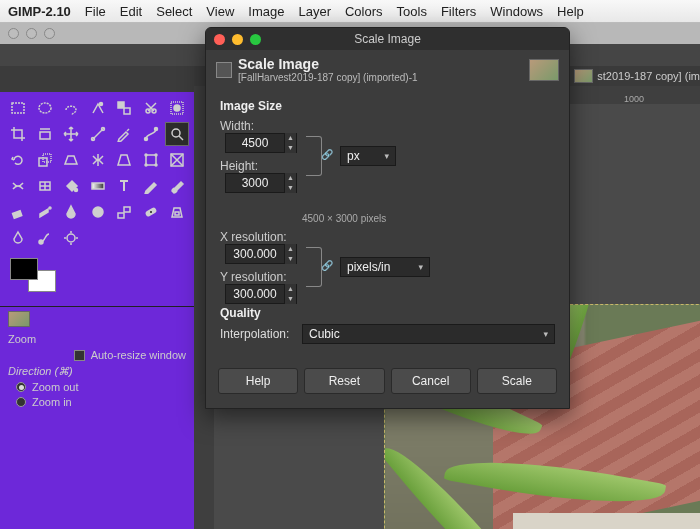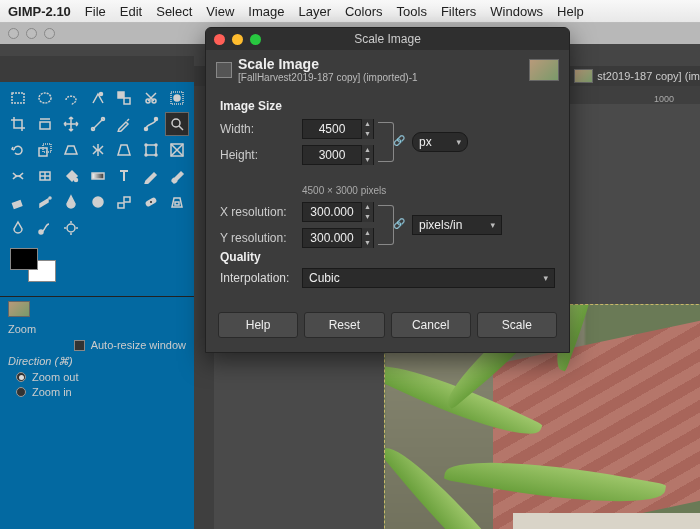--- a/index.html
+++ b/index.html
@@ -9,21 +9,21 @@
 .menubar { height: 22px; background: linear-gradient(#f8f8f8,#e8e8e8); display: flex; align-items: center; padding: 11px 8px; font-size: 13px; color: #222; border-bottom: 1px solid #bbb; position: relative; z-index: 3; }
 .menubar .app-name { font-weight: 600; margin-right: 14px; }
 .menubar .menu-item { margin-right: 14px; cursor: default; }
 
 
 .gimp-window { position: absolute; top: 22px; left: 0; right: 0; bottom: 0; background: #454545; }
 .gimp-titlebar { height: 22px; background: #b8b8b8; display: flex; align-items: center; padding-left: 8px; gap: 7px; }
 .traffic-dot { width: 11px; height: 11px; border-radius: 50%; background: #bdbdbd; border: 1px solid #888; }
 
 
-.toolbox { position: absolute; left: 0; top: 34px; width: 194px; bottom: 0; background: #0369a1; z-index: 1; }
+.toolbox { position: absolute; left: 0; top: 44px; width: 194px; bottom: 0; background: #6d28d9; z-index: 1; }
 .toolbox-header { height: 26px; background: #3b3b3b; }
 .tool-grid { display: grid; grid-template-columns: repeat(7, 1fr); gap: 2px; padding: 4px 4px 4px 6px; }
 .tool-cell { width: 24px; height: 24px; display: flex; align-items: center; justify-content: center; color: #cfcfcf; cursor: pointer; }
 .tool-cell.selected { background: #2c2c2c; border: 1px solid #6b6b6b; }
 .tool-cell svg { width: 16px; height: 16px; stroke: #cfcfcf; fill: none; stroke-width: 1.5; }
 .color-swatches { position: relative; margin: 4px 0 8px 10px; width: 50px; height: 40px; }
 .swatch-fg { position: absolute; width: 28px; height: 22px; background: #000; border: 1px solid #888; top: 0; left: 0; z-index: 2; }
 .swatch-bg { position: absolute; width: 28px; height: 22px; background: #fff; border: 1px solid #888; top: 12px; left: 18px; }
 
 .tool-options { border-top: 1px solid #222; padding: 4px 8px 8px; font-size: 11px; color: #ccc; }
@@ -33,21 +33,21 @@
 .checkbox { width: 11px; height: 11px; border: 1px solid #888; background: #333; }
 .radio-row { display: flex; align-items: center; gap: 6px; margin: 3px 0 3px 8px; }
 .radio { width: 10px; height: 10px; border-radius: 50%; border: 1px solid #999; background: #333; display: inline-flex; align-items: center; justify-content: center; }
 .radio.on::after { content: ""; width: 5px; height: 5px; border-radius: 50%; background: #ddd; }
 
 
 .canvas-area { position: absolute; left: 194px; top: 44px; right: 0; bottom: 0; background: #4a4a4a; overflow: hidden; }
 .canvas-tabbar { height: 20px; background: #3a3a3a; color: #ccc; font-size: 11px; display: flex; align-items: center; padding-left: 380px; white-space: nowrap; overflow: hidden; }
 .canvas-tab-thumb { width: 22px; height: 14px; background: linear-gradient(135deg,#b89a7a,#7a9a6a); margin-right: 4px; border: 1px solid #666; }
 .ruler-h { position: absolute; left: 20px; top: 20px; right: 0; height: 18px; background: #3f3f3f; color: #aaa; font-size: 9px; display: flex; align-items: flex-end; padding-left: 410px; }
-.ruler-h span { margin-right: 36px; margin-left: 30px; }
+.ruler-h span { margin-right: 36px; }
 .ruler-v { position: absolute; left: 0; top: 20px; width: 20px; bottom: 0; background: #3f3f3f; }
 .image-holder { position: absolute; left: 20px; top: 38px; right: 0; bottom: 0; background: #4a4a4a; }
 .photo { position: absolute; left: 170px; top: 200px; width: 360px; height: 300px; background: #6a7a56; overflow: hidden; border: 1px dashed #c9b86a; }
 .roof { position: absolute; right: -30px; top: 30px; width: 280px; height: 180px; background: repeating-linear-gradient(-20deg,#b5766a 0 12px,#a8655a 12px 24px); transform: skewY(-12deg); border-radius: 8px 0 0 0; }
 .wall { position: absolute; right: -30px; bottom: 0; width: 260px; height: 90px; background: #d9d4c8; }
 .bgblur { position: absolute; left: 0; top: 0; width: 200px; height: 100%; background: linear-gradient(#8a8a74,#6a6a56); filter: blur(1px); }
 .leaf { position: absolute; background: linear-gradient(#9ec66a,#6aa03c); border-radius: 80% 5% 80% 5%; }
 
 
 .dialog { position: absolute; left: 205px; top: 27px; width: 365px; background: #3c3c3c; color: #ddd; border: 1px solid #222; box-shadow: 0 8px 24px rgba(0,0,0,0.5); z-index: 5; border-radius: 6px 6px 0 0; overflow: hidden; }
@@ -57,21 +57,21 @@
 .tdot-y { width: 11px; height: 11px; border-radius: 50%; background: #febc2e; }
 .tdot-g { width: 11px; height: 11px; border-radius: 50%; background: #28c840; }
 .dlg-header { padding: 6px 10px 4px; display: flex; align-items: center; }
 .dlg-header-icon { width: 16px; height: 16px; border: 1px solid #888; margin-right: 6px; background: #555; }
 .dlg-header-text { flex: 1; }
 .dlg-header-text .big { font-size: 14px; font-weight: 600; color: #eee; }
 .dlg-header-text .small { font-size: 10px; color: #bbb; }
 .dlg-thumb { width: 30px; height: 22px; background: linear-gradient(135deg,#b89a7a,#7a9a6a); border: 1px solid #666; }
 .dlg-body { padding: 6px 14px 12px; font-size: 12px; }
 .section-label { font-weight: 600; color: #eee; margin: 6px 0 4px; font-size: 12px; }
-.field-row { display: flex; align-items: center; margin: 2px 0; }
+.field-row { display: flex; align-items: center; margin: 2px 0; flex-direction: column; }
 .field-row .flabel { width: 82px; color: #ccc; }
 .spin { display: flex; align-items: center; background: #2b2b2b; border: 1px solid #1a1a1a; height: 20px; }
 .spin input { width: 58px; background: transparent; border: none; color: #eee; font-size: 12px; padding: 0 4px; text-align: center; outline: none; }
 .spin .arrows { display: flex; flex-direction: column; width: 12px; }
 .spin .arrows div { height: 10px; font-size: 7px; color: #bbb; text-align: center; line-height: 9px; background: #333; border-left: 1px solid #1a1a1a; cursor: pointer; }
 .link-bracket { width: 16px; height: 40px; margin-left: 4px; border: 1px solid #888; border-left: none; border-radius: 0 3px 3px 0; position: relative; }
 .link-chain { position: absolute; right: -10px; top: 50%; transform: translateY(-50%); width: 10px; height: 14px; color: #ccc; font-size: 10px; }
 .select { background: #2b2b2b; border: 1px solid #1a1a1a; height: 20px; display: flex; align-items: center; padding: 0 6px; color: #eee; font-size: 12px; cursor: pointer; }
 .select .caret { margin-left: 6px; font-size: 9px; color: #bbb; }
 .subtext { font-size: 10px; color: #aaa; margin-left: 82px; margin-top: 18px; margin-bottom: 4px; }
@@ -429,21 +429,21 @@
             <div class="arrows">
                 <div>▲</div>
                 <div>▼</div>
               </div>
           </div>
         </div>
       </div>
       <div class="link-bracket">
           <span class="link-chain">🔗</span>
         </div>
-      <div class="select" style="margin-left:18px;width:56px;justify-content:space-between;border-radius:9px;">
+      <div class="select" style="margin-left:18px;width:56px;justify-content:space-between;">
         <span>px</span>
           <span class="caret">▾</span>
       </div>
     </div>
     <div class="subtext">4500 × 3000 pixels</div>
 
     <div class="group-2rows">
       <div class="rows-col">
         <div class="field-row">
           <span class="flabel">X resolution:</span>

